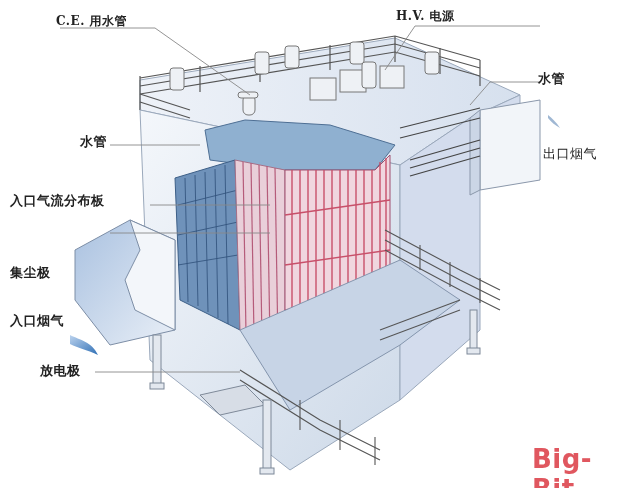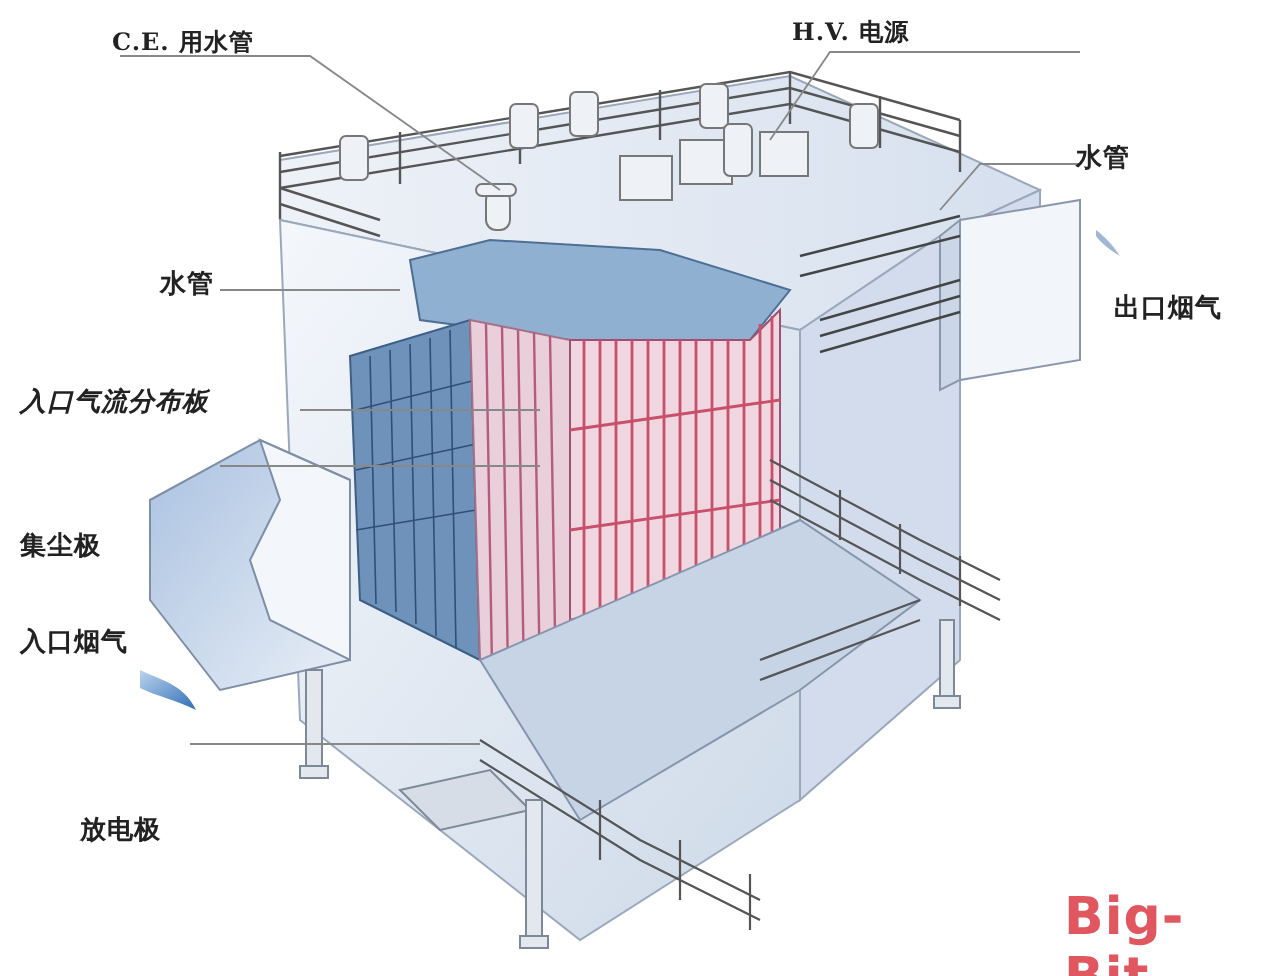--- a/index.html
+++ b/index.html
@@ -176,20 +176,20 @@
       <polyline points="110,233 270,233"></polyline>
       <polyline points="95,372 240,372"></polyline>
     </g>
   </svg>
 
   
   <div class="lbl serif" style="left:56px;top:13px;">C.E. 用水管</div>
   <div class="lbl serif" style="left:396px;top:8px;">H.V. 电源</div>
   <div class="lbl" style="left:538px;top:70px;">水管</div>
   <div class="lbl" style="left:80px;top:133px;">水管</div>
-  <div class="lbl" style="left:557px;top:145px;font-weight:bold;">出口烟气</div>
-  <div class="lbl" style="left:10px;top:192px;font-style:italic;">入口气流分布板</div>
+  <div class="lbl" style="left:543px;top:145px;font-weight:normal;">出口烟气</div>
+  <div class="lbl" style="left:10px;top:192px;">入口气流分布板</div>
   <div class="lbl" style="left:10px;top:222px;margin-top:42px;">集尘极</div>
   <div class="lbl" style="left:10px;top:312px;font-family:Liberation Serif, serif;">入口烟气</div>
-  <div class="lbl" style="left:40px;top:362px;margin-top:44px;">放电极</div>
+  <div class="lbl" style="left:40px;top:362px;">放电极</div>
 
   <div class="watermark">Big-Bit</div>
 </div>
 
 </body></html>

